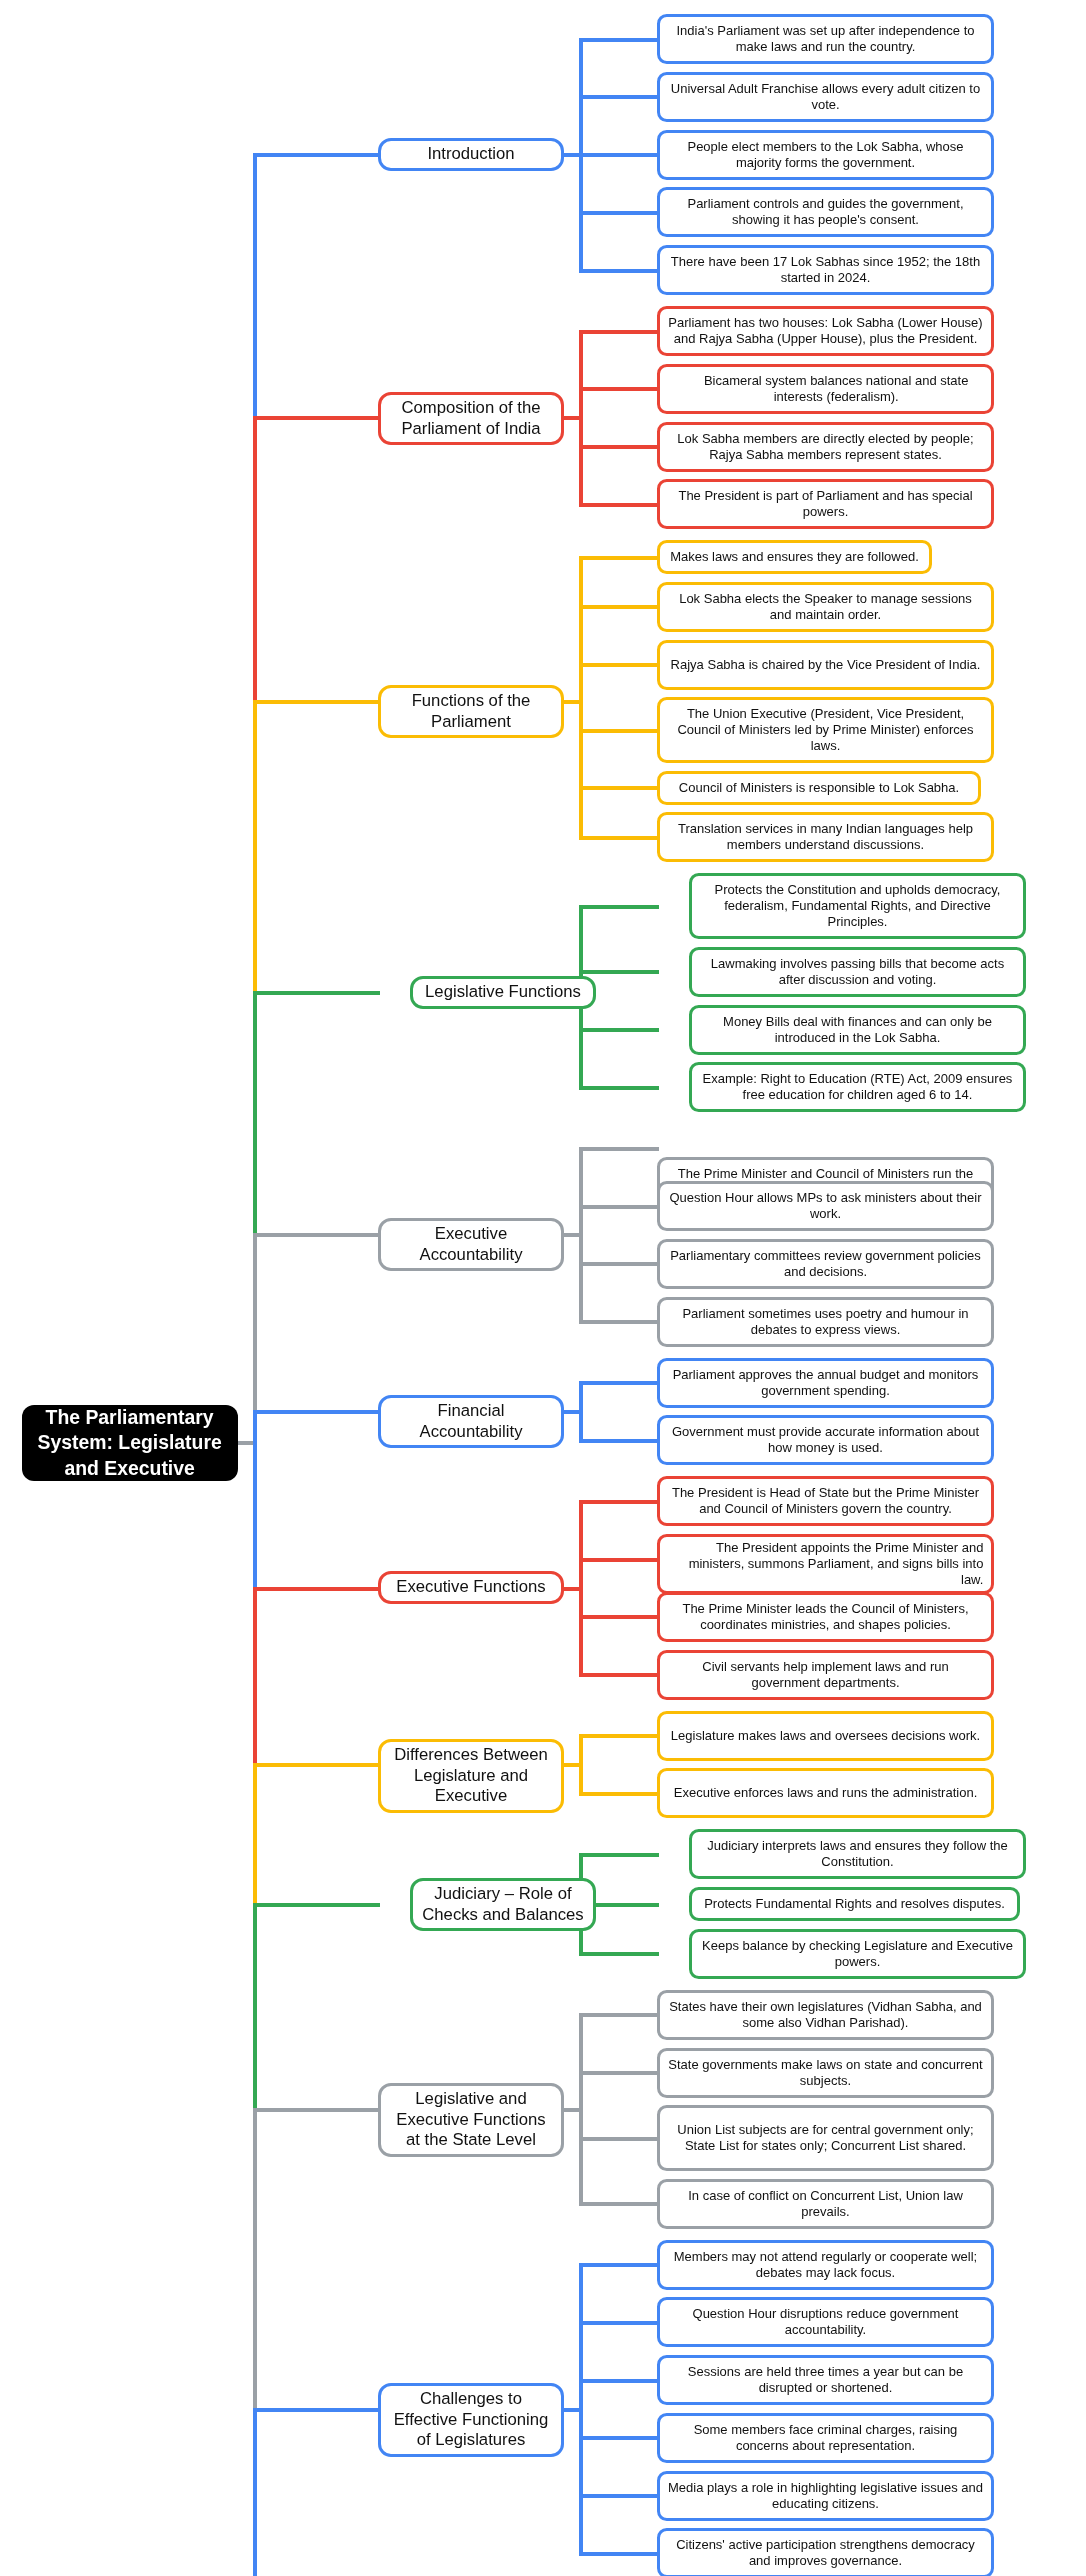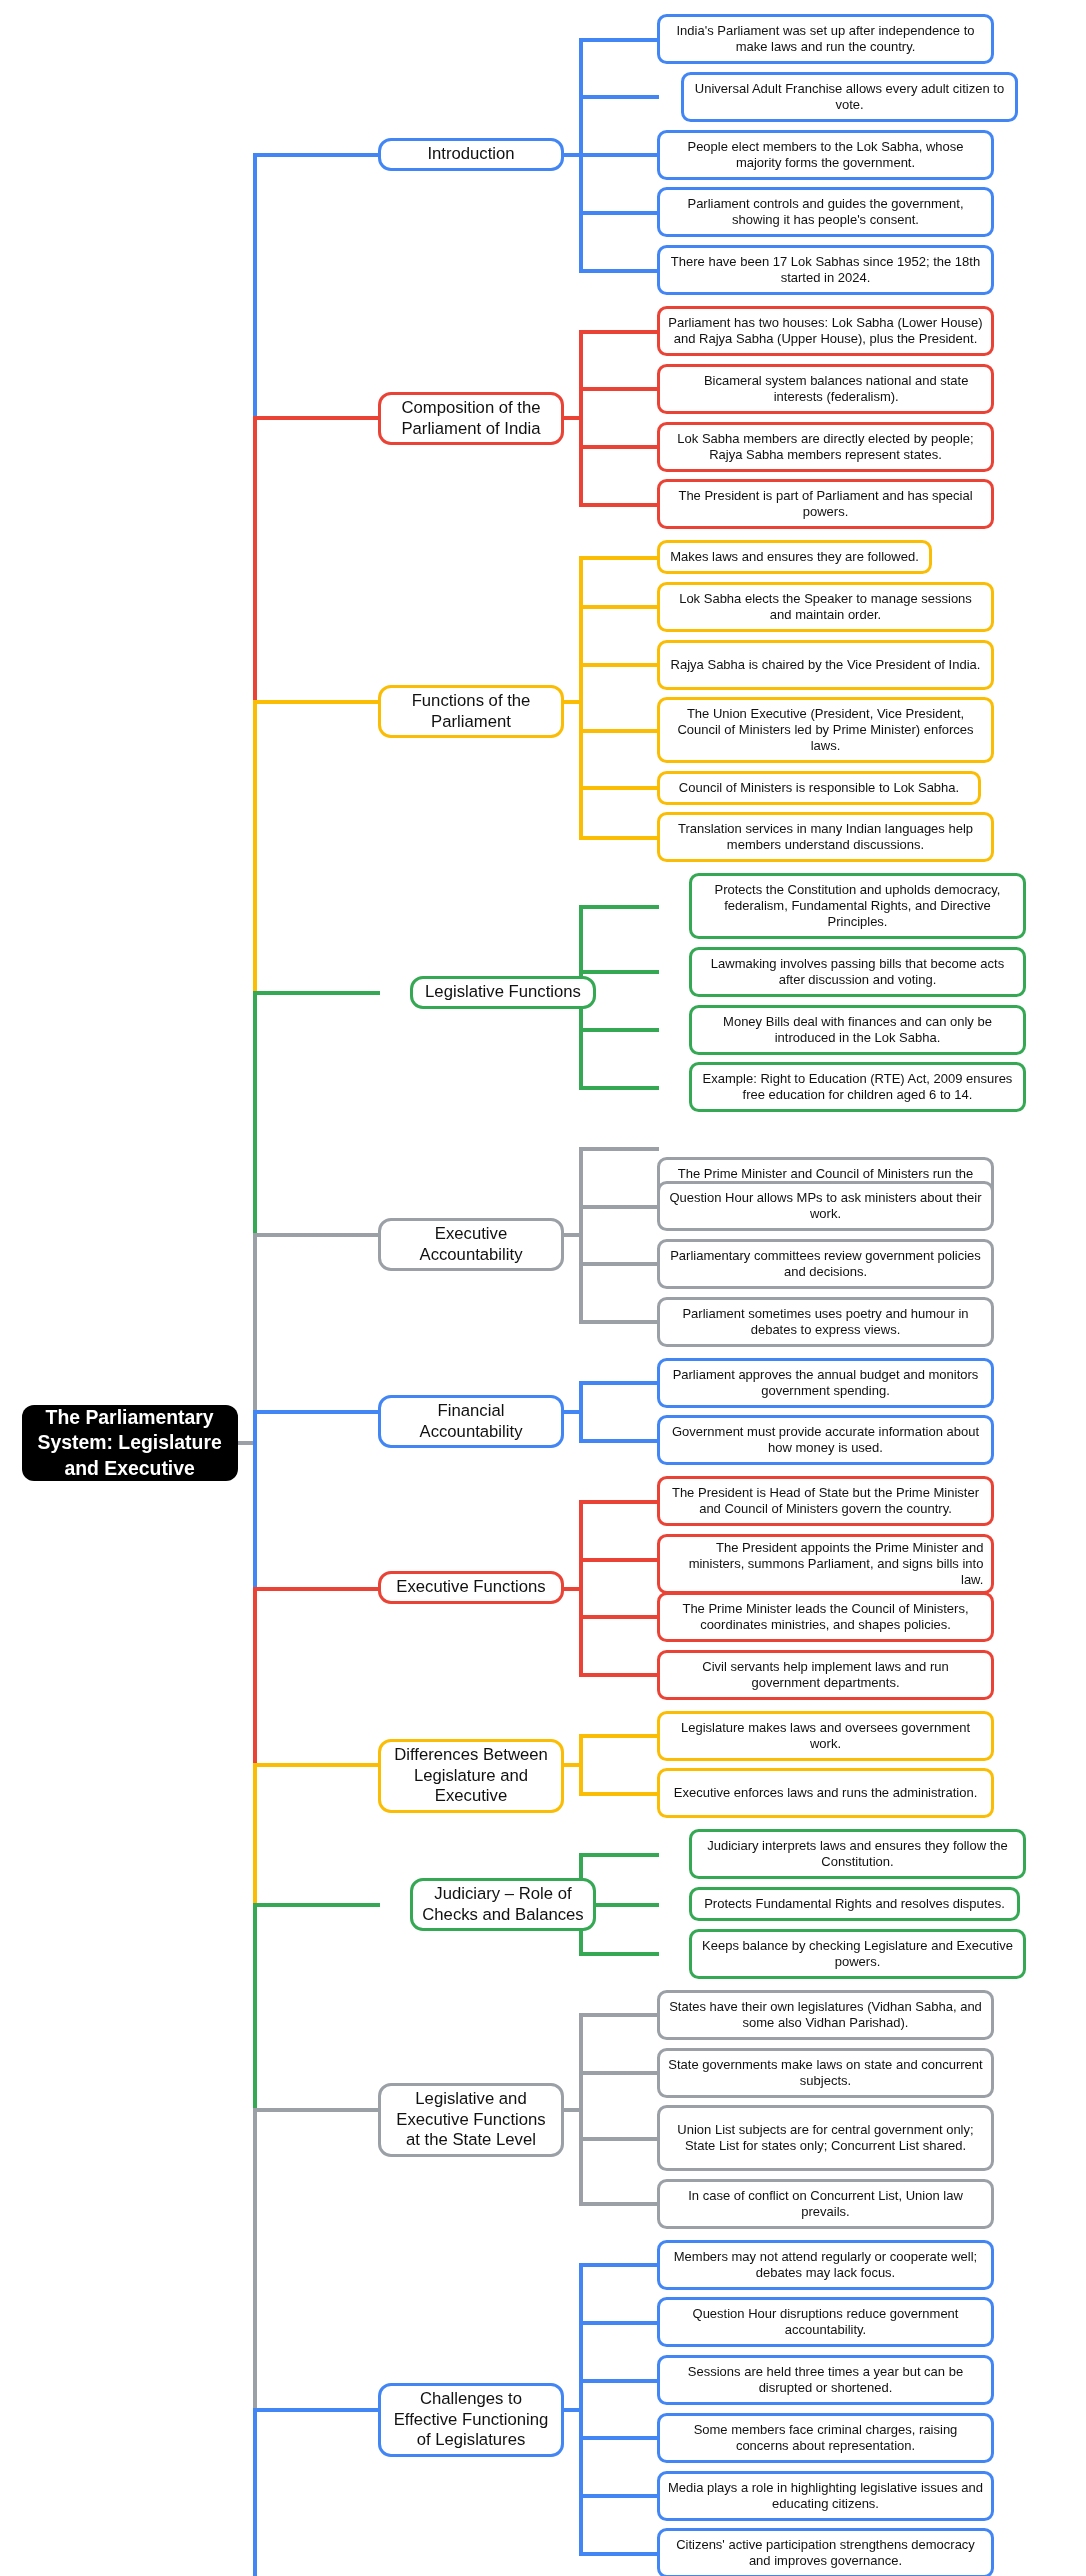--- a/index.html
+++ b/index.html
@@ -75,21 +75,21 @@
 </style>
 </head>
 <body style="height: 2989px;">
 
 <div id="mindmap" style="height: 2989px;">
 
   <div class="node root" id="root-node" style="left: 21.6px; width: 216px; top: 1405px; height: 76px;">The Parliamentary System: Legislature and Executive</div>
 
   <div id="layers">
       <div class="node leaf c-blue" style="left: 657px; top: 14px; width: 337px; min-height: 50px;">India's Parliament was set up after independence to make laws and run the country.</div>
-      <div class="node leaf c-blue" style="left: 657px; top: 72px; width: 337px; min-height: 50px; margin-left: 24px;">Universal Adult Franchise allows every adult citizen to vote.</div>
+      <div class="node leaf c-blue" style="left: 657px; top: 72px; width: 337px; min-height: 50px;">Universal Adult Franchise allows every adult citizen to vote.</div>
       <div class="node leaf c-blue" style="left: 657px; top: 130px; width: 337px; min-height: 50px;">People elect members to the Lok Sabha, whose majority forms the government.</div>
       <div class="node leaf c-blue" style="left: 657px; top: 187px; width: 337px; min-height: 50px;">Parliament controls and guides the government, showing it has people's consent.</div>
       <div class="node leaf c-blue" style="left: 657px; top: 245px; width: 337px; min-height: 50px;">There have been 17 Lok Sabhas since 1952; the 18th started in 2024.</div>
       <div class="node branch c-blue" style="left: 378px; top: 138px; width: 186px; min-height: 33px;">Introduction</div>
       <div class="ln lh blue" style="left: 564px; top: 153px; width: 17.3px; height: 3.8px;"></div>
       <div class="ln lv blue" style="left: 579px; top: 38px; width: 3.8px; height: 235px;"></div>
       <div class="ln lh blue" style="left: 579px; top: 38px; width: 80px; height: 3.8px;"></div>
       <div class="ln lh blue" style="left: 579px; top: 95px; width: 80px; height: 3.8px;"></div>
       <div class="ln lh blue" style="left: 579px; top: 153px; width: 80px; height: 3.8px;"></div>
       <div class="ln lh blue" style="left: 579px; top: 211px; width: 80px; height: 3.8px;"></div>
@@ -160,21 +160,21 @@
       <div class="node leaf c-red" style="left: 657px; top: 1592px; width: 337px; min-height: 50px;">The Prime Minister leads the Council of Ministers, coordinates ministries, and shapes policies.</div>
       <div class="node leaf c-red" style="left: 657px; top: 1650px; width: 337px; min-height: 50px;">Civil servants help implement laws and run government departments.</div>
       <div class="node branch c-red" style="left: 378px; top: 1571px; width: 186px; min-height: 33px;">Executive Functions</div>
       <div class="ln lh red" style="left: 564px; top: 1587px; width: 17.3px; height: 3.8px;"></div>
       <div class="ln lv red" style="left: 579px; top: 1500px; width: 3.8px; height: 177px;"></div>
       <div class="ln lh red" style="left: 579px; top: 1500px; width: 80px; height: 3.8px;"></div>
       <div class="ln lh red" style="left: 579px; top: 1558px; width: 80px; height: 3.8px;"></div>
       <div class="ln lh red" style="left: 579px; top: 1615px; width: 80px; height: 3.8px;"></div>
       <div class="ln lh red" style="left: 579px; top: 1673px; width: 80px; height: 3.8px;"></div>
       <div class="ln lh red" style="left: 253px; top: 1587px; width: 127px; height: 3.8px;"></div>
-      <div class="node leaf c-yellow" style="left: 657px; top: 1711px; width: 337px; min-height: 50px;">Legislature makes laws and oversees government work.</div>
+      <div class="node leaf c-yellow" style="left: 657px; top: 1711px; width: 337px; min-height: 50px;">Legislature makes laws and oversees decisions work.</div>
       <div class="node leaf c-yellow" style="left: 657px; top: 1768px; width: 337px; min-height: 50px;">Executive enforces laws and runs the administration.</div>
       <div class="node branch c-yellow" style="left: 378px; top: 1739px; width: 186px; min-height: 52px;">Differences Between Legislature and Executive</div>
       <div class="ln lh yellow" style="left: 564px; top: 1763px; width: 17.3px; height: 3.8px;"></div>
       <div class="ln lv yellow" style="left: 579px; top: 1734px; width: 3.8px; height: 62px;"></div>
       <div class="ln lh yellow" style="left: 579px; top: 1734px; width: 80px; height: 3.8px;"></div>
       <div class="ln lh yellow" style="left: 579px; top: 1792px; width: 80px; height: 3.8px;"></div>
       <div class="ln lh yellow" style="left: 253px; top: 1763px; width: 127px; height: 3.8px;"></div>
       <div class="node leaf c-green" style="left: 657px; top: 1829px; width: 337px; min-height: 50px;">Judiciary interprets laws and ensures they follow the Constitution.</div>
       <div class="node leaf c-green" style="left: 657px; top: 1887px; width: 331px; min-height: 34px;">Protects Fundamental Rights and resolves disputes.</div>
       <div class="node leaf c-green" style="left: 657px; top: 1929px; width: 337px; min-height: 50px;">Keeps balance by checking Legislature and Executive powers.</div>

